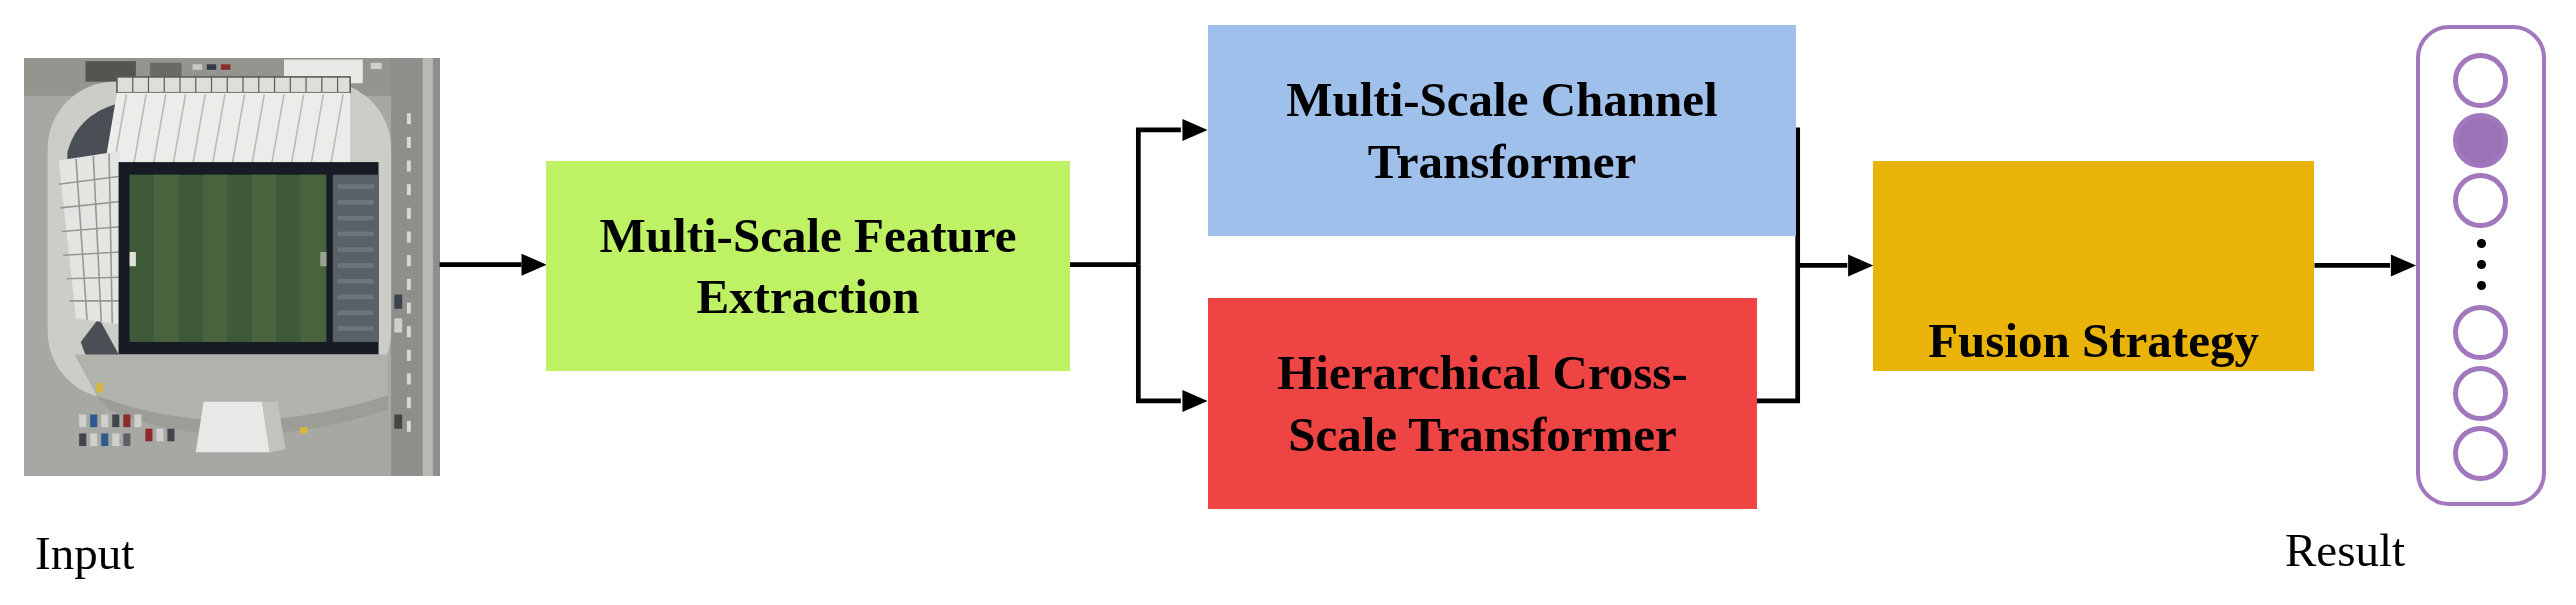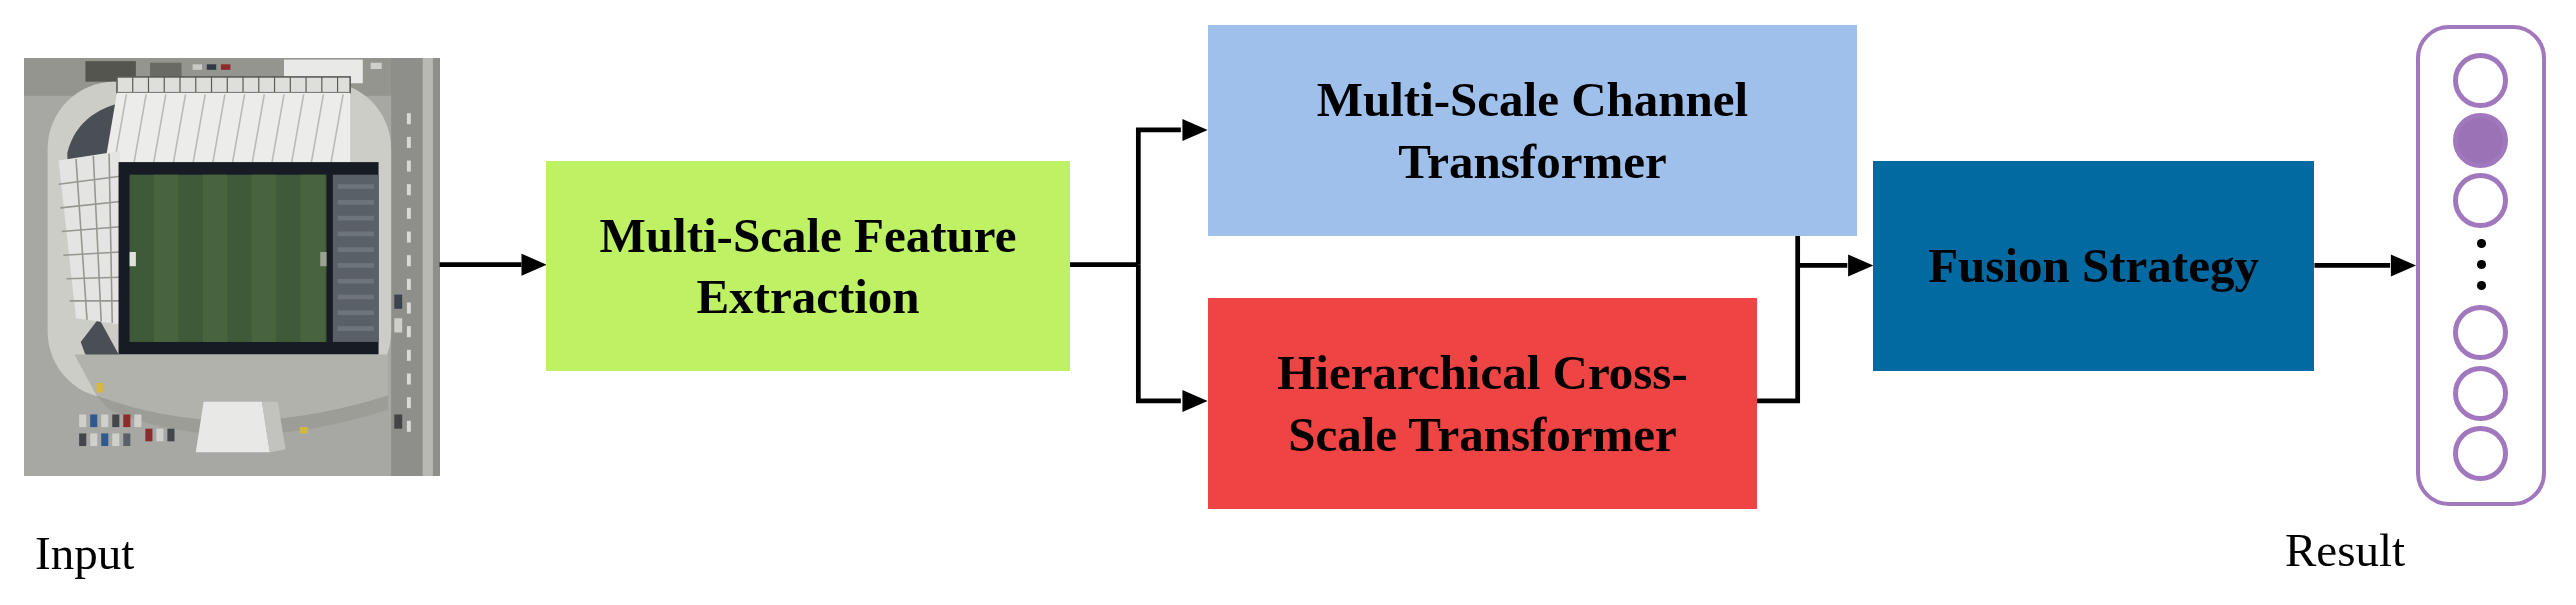--- a/index.html
+++ b/index.html
@@ -23,21 +23,21 @@
   .connectors path{fill:none;stroke-width:6px;}
   
   .pbox{
     position:absolute;
     display:flex;align-items:center;justify-content:center;
     text-align:center;
     font-weight:700;font-size:49px;line-height:1.25;color:#000000;
     padding:0 30px;box-sizing:border-box;
   }
   .box-feature{left:546px;top:161px;width:524px;height:210px;padding:0 22px;}
-  .box-channel{left:1208px;top:25px;width:649px;height:211px;}
+  .box-channel{left:1208px;top:25px;width:588px;height:211px;}
   .box-cross{left:1208px;top:298px;width:549px;height:211px;}
   .box-fusion{left:1873px;top:161px;width:441px;height:210px;padding:0 15.8px;}
   
   .result-rect{
     position:absolute;left:2416px;top:25px;width:130px;height:481px;
     box-sizing:border-box;border:4.7px solid #a177bd;border-radius:33px;
     background:#ffffff;
   }
   .node-circle{
     position:absolute;width:55px;height:55px;left:2453px;
@@ -235,21 +235,21 @@
   </div>
 
   <div class="pbox box-channel" style="background-color: rgb(159, 192, 234);">
     <span>Multi-Scale Channel Transformer</span>
   </div>
 
   <div class="pbox box-cross" style="background-color: #ef4444;">
     <span>Hierarchical Cross-Scale Transformer</span>
   </div>
 
-  <div class="pbox box-fusion" style="background-color: #0369a1;">
+  <div class="pbox box-fusion" style="background-color: #eab308; align-items: flex-end;">
     <span>Fusion Strategy</span>
   </div>
 
   <div class="result-rect" style="border-color: rgb(161, 119, 189);"></div>
   <div class="node-circle node-0" style="border-color: rgb(161, 119, 189);"></div>
   <div class="node-circle node-1" style="border-color: rgb(161, 119, 189); background-color: rgb(155, 114, 181);"></div>
   <div class="node-circle node-2" style="border-color: rgb(161, 119, 189);"></div>
   <div class="ellipsis-dot dot-0"></div>
   <div class="ellipsis-dot dot-1"></div>
   <div class="ellipsis-dot dot-2"></div>

